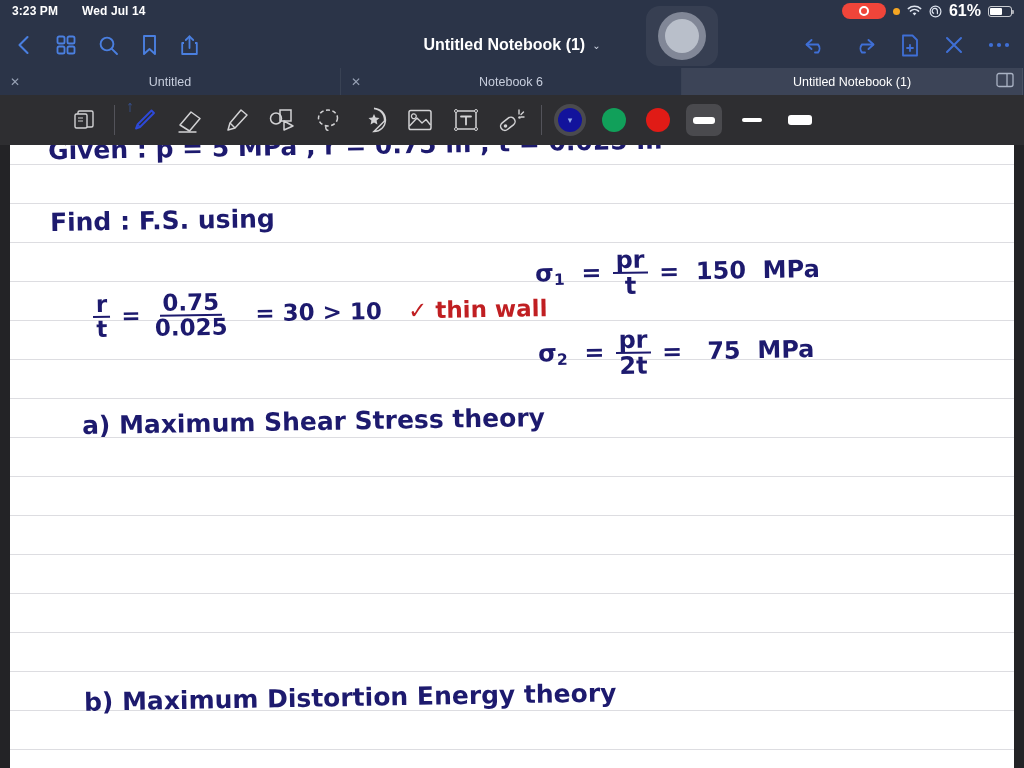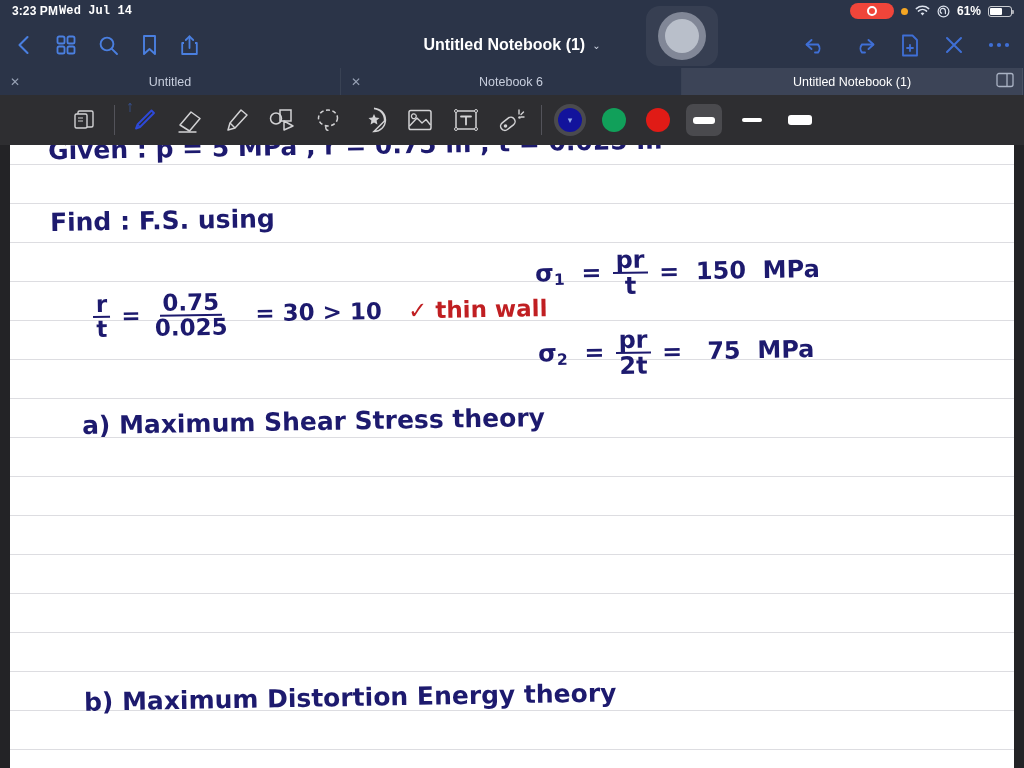--- a/index.html
+++ b/index.html
@@ -24,22 +24,22 @@
     left: 0; top: 0;
     width: 1024px; height: 22px;
     display: flex;
     align-items: center;
     color: #ffffff;
     font-size: 12px;
     font-weight: bold;
     padding: 0 12px;
     box-sizing: border-box;
   }
-  .sb-time { margin-right: 1px; letter-spacing: .1px; }
-  .sb-date { letter-spacing: .1px; font-family: Liberation Mono, monospace; }
+  .sb-time { margin-right: 24px; letter-spacing: .1px; }
+  .sb-date { letter-spacing: .1px; }
   .sb-right {
     margin-left: auto;
     display: flex;
     align-items: center;
     gap: 7px;
   }
   .rec-pill {
     width: 44px; height: 16px;
     background: #f0453a;
     border-radius: 9px;
@@ -49,21 +49,21 @@
     width: 10px; height: 10px;
     border-radius: 50%;
     border: 2px solid #ffffff;
     box-sizing: border-box;
   }
   .orange-dot {
     width: 7px; height: 7px;
     background: #f5a623;
     border-radius: 50%;
   }
-  .sb-pct { font-size: 12px; font-weight: bold; }
+  .sb-pct { font-size: 16px; font-weight: bold; }
   .batt {
     width: 24px; height: 11px;
     border: 1px solid rgba(255,255,255,.75);
     border-radius: 3px;
     position: relative;
     box-sizing: border-box;
     padding: 1px;
   }
   .batt::after {
     content: "";

